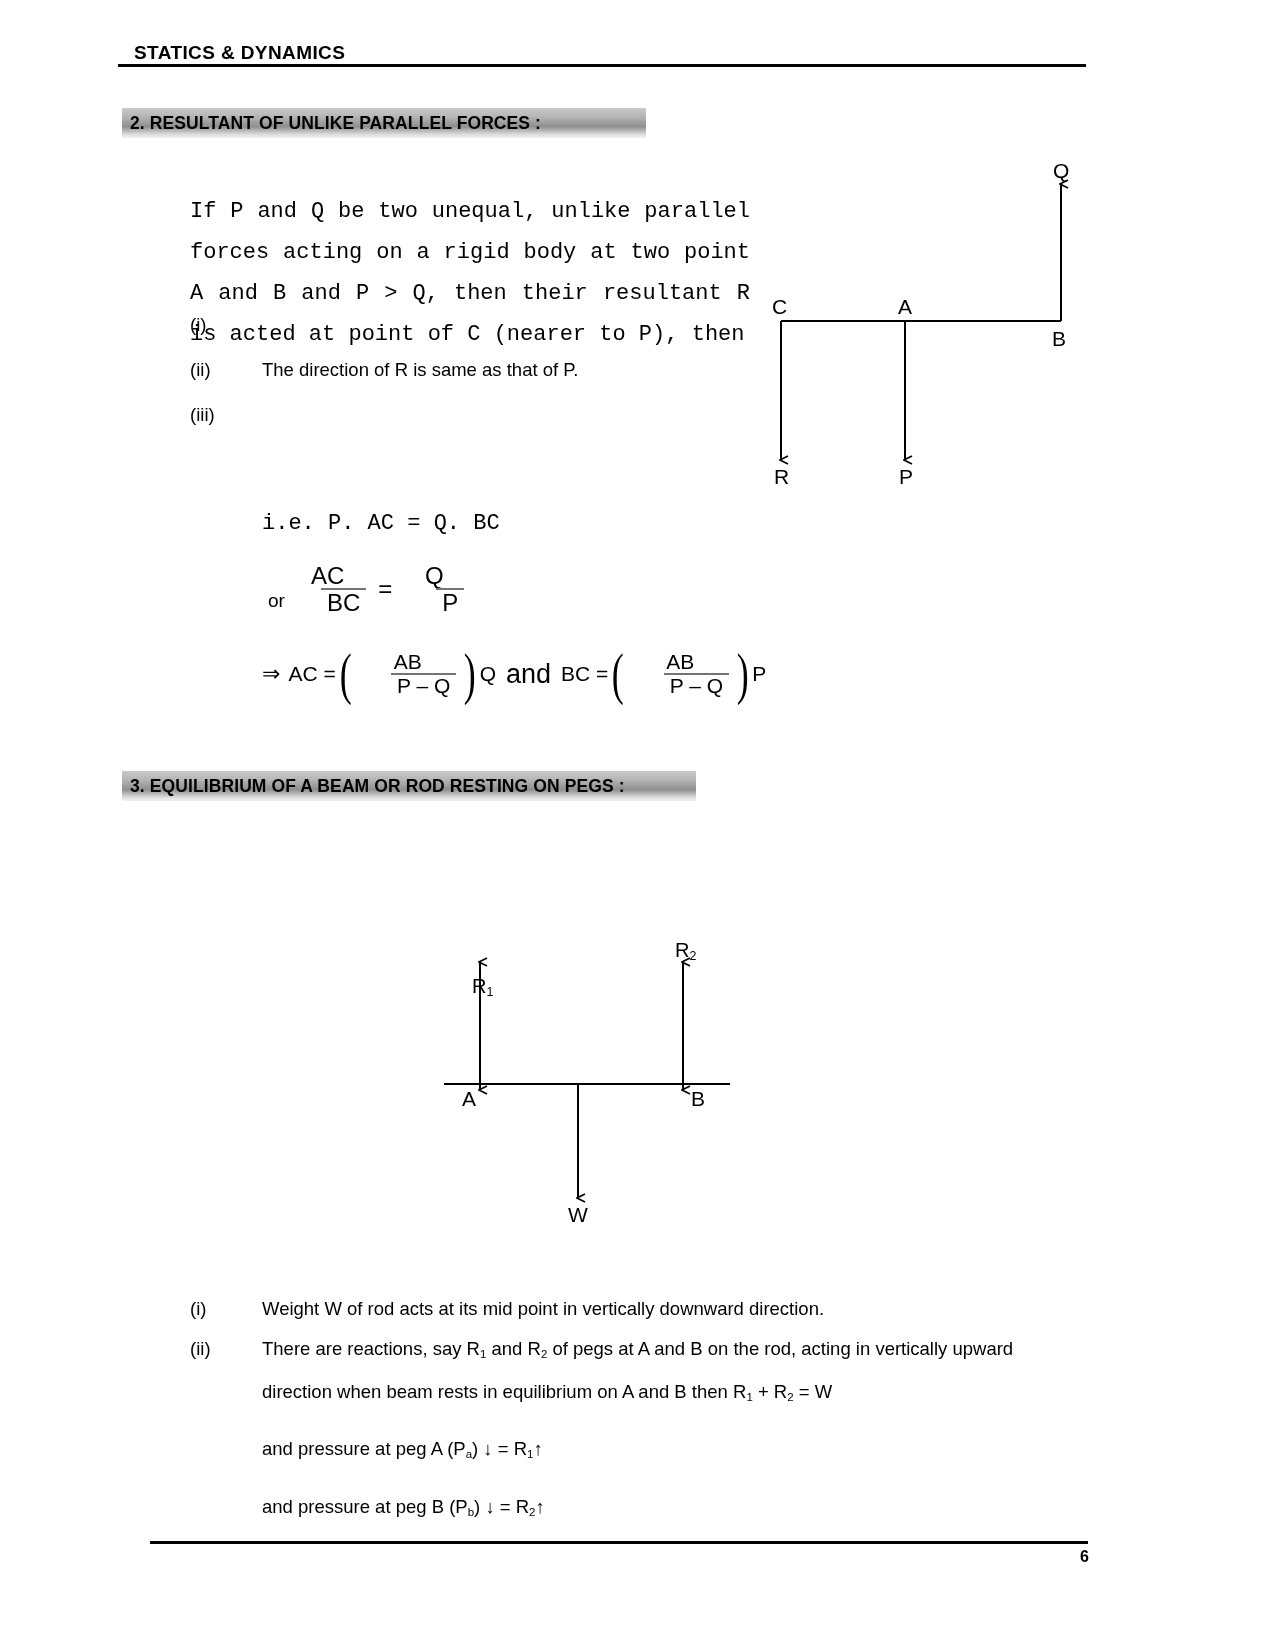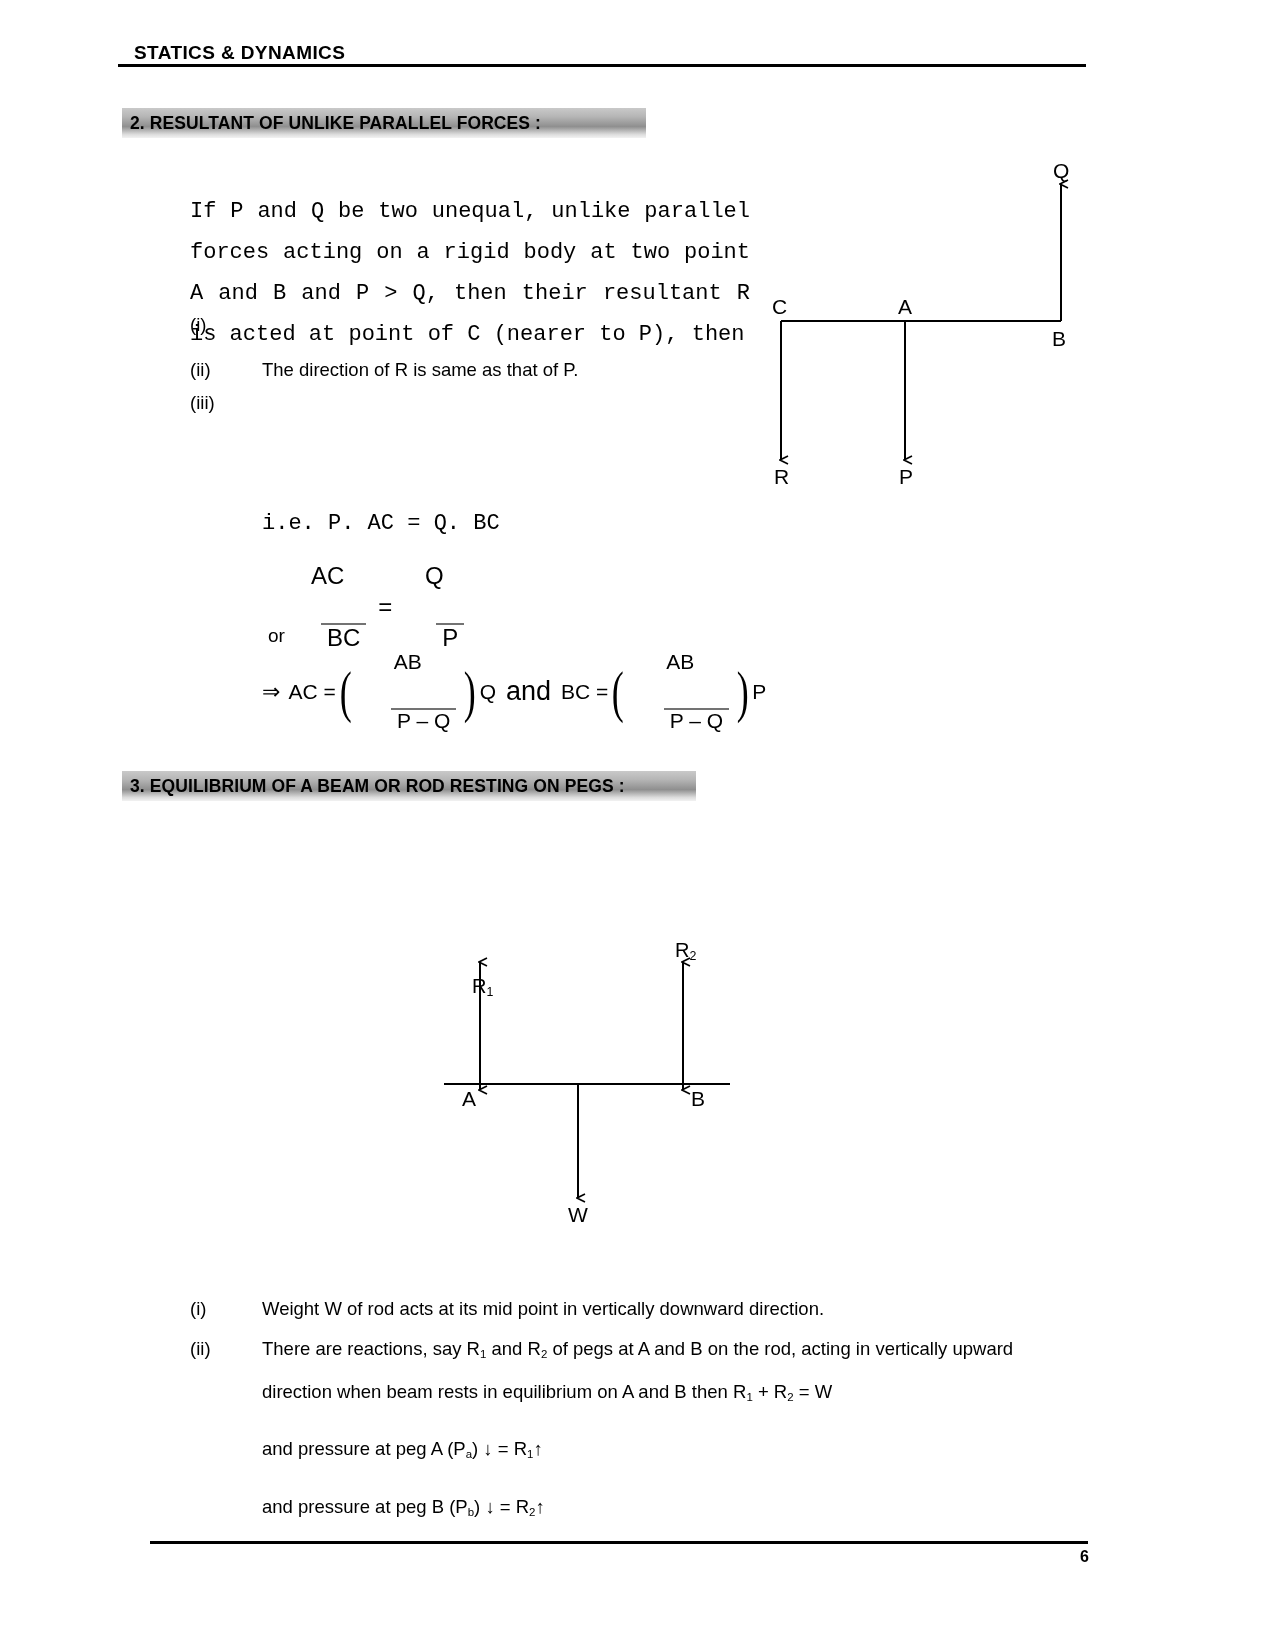--- a/index.html
+++ b/index.html
@@ -77,21 +77,20 @@
   sub { font-size: 0.62em; vertical-align: -0.28em; }
 
   
   .frac {
     display: inline-flex;
     flex-direction: column;
     align-items: center;
     vertical-align: middle;
     margin: 0 4px;
     line-height: 1.06;
-    gap: 35px;
   }
   .frac .nume { padding: 0 6px; }
   .frac .deno { padding: 0 6px; border-top: 2px solid #737373; margin-left: 32px; }
 
   .eqrow {
     position: absolute;
     display: flex;
     align-items: center;
     font-size: 24px;
     white-space: nowrap;
@@ -154,21 +153,21 @@
 
   <div class="item" style="left:190px; top:304px; width:572px;">
     <span class="num">(i)</span>
   </div>
 
   <div class="item" style="left:190px; top:349px; width:572px;">
     <span class="num">(ii)</span>
     <span class="txt">The direction of R is same as that of P.</span>
   </div>
 
-  <div class="item" style="left:190px; top:382px; width:572px;">
+  <div class="item" style="left:190px; top:394px; width:572px;">
     <span class="num">(iii)</span>
   </div>
 
   <div class="para" style="left:262px; top:503px;">i.e. P. AC = Q. BC</div>
 
   <div class="eqrow" style="left:268px; top:563px;">
     <span class="lbl-or">or</span>
     <span class="frac">
       <span class="nume">AC</span>
       <span class="deno">BC</span>

